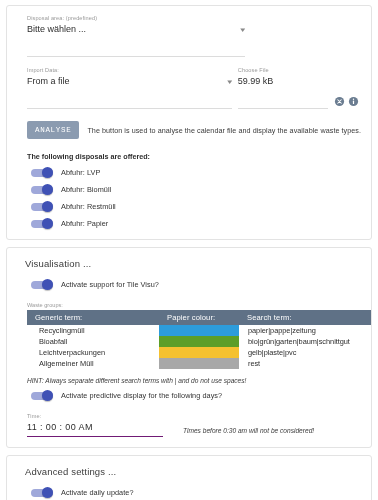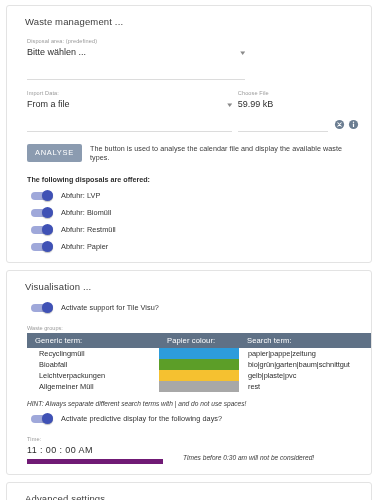--- a/index.html
+++ b/index.html
@@ -98,21 +98,21 @@
     margin: 12px 0 0 10px;
   }
   .analyse-btn {
     background: #8b9bb0;
     color: #ffffff;
     font-size: 7.5px;
     letter-spacing: .7px;
     padding: 5px 8px 5px 8px;
     border: none;
     border-radius: 2px;
-    font-family: Liberation Sans, sans-serif;
+    font-family: Liberation Mono, monospace;
     line-height: 8px;
     cursor: pointer;
   }
   .analyse-hint {
     font-size: 7.2px;
     color: #3a3a3a;
     margin-left: 8px;
     letter-spacing: .05px;
   }
 
@@ -210,21 +210,21 @@
   }
 
   
   .time-row {
     display: flex;
     align-items: flex-end;
     margin: 11px 0 0 10px;
   }
   .time-field {
     width: 136px;
-    border-bottom: 5px solid #701a75;
+    border-bottom: 1px solid #701a75;
     padding-bottom: 2px;
   }
   .time-value {
     font-size: 9px;
     color: #2d2d2d;
     letter-spacing: .4px;
     line-height: 13px;
   }
   .time-note {
     font-size: 6.6px;
@@ -233,21 +233,20 @@
     margin-left: 20px;
     padding-bottom: 3px;
   }
 </style>
 </head>
 <body>
 
 <div class="page">
 
   <div class="card">
-    <div class="card-title">Waste management ...</div>
 
     <div class="field-row">
       <div class="field field-disposal">
         <div class="field-label">Disposal area: (predefined)</div>
         <div class="field-value">
           <span>Bitte wählen ...</span>
           <span class="caret">▾</span>
         </div>
       </div>
     </div>

